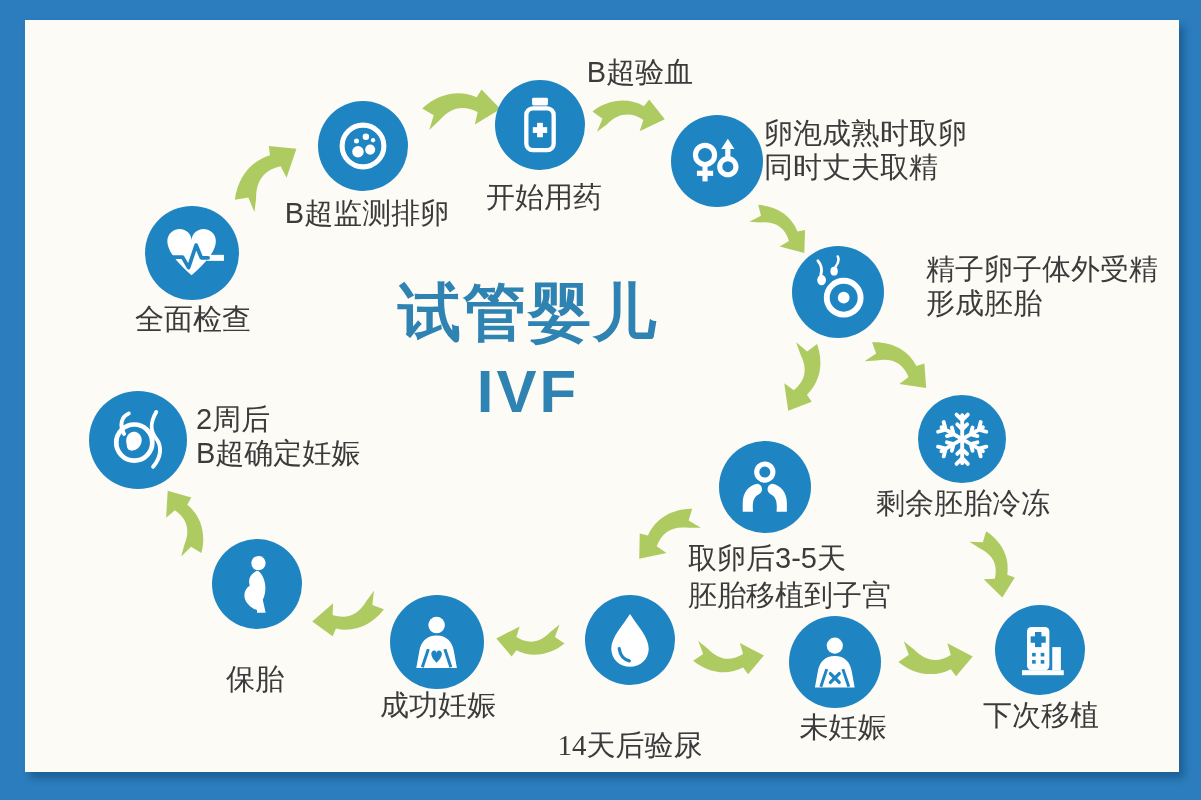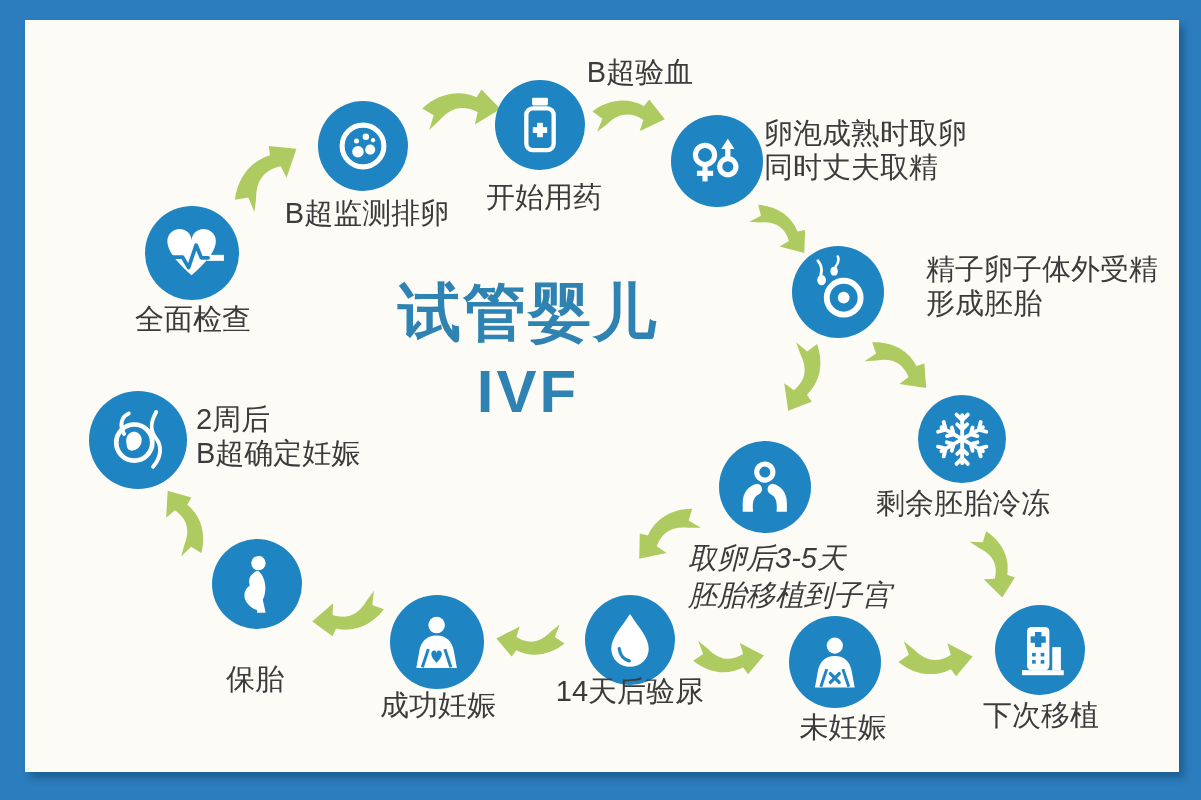--- a/index.html
+++ b/index.html
@@ -168,32 +168,32 @@
 </div>
 <div class="lbl center" style="left:868px;top:486px;width:190px;text-align:center;">剩余胚胎冷冻</div>
 
 <div class="node" style="left:719px;top:441px;width:92px;height:92px;">
   <svg viewBox="0 0 100 100">
     <circle cx="50" cy="30" r="11" fill="none" stroke="#fff" stroke-width="7"></circle>
     <path d="M40,46 C28,48 20,58 20,72 L20,84 L34,84 C33,72 34,64 42,60 C48,57 48,48 40,46 Z" fill="#fff"></path>
     <path d="M60,46 C72,48 80,58 80,72 L80,84 L66,84 C67,72 66,64 58,60 C52,57 52,48 60,46 Z" fill="#fff"></path>
   </svg>
 </div>
-<div class="lbl" style="left:688px;top:540px;line-height:37px;font-style:italic;">
+<div class="lbl" style="left:688px;top:540px;line-height:37px;">
   <div>取卵后3-5天</div>
   <div>胚胎移植到子宫</div>
 </div>
 
 <div class="node" style="left:585px;top:595px;width:90px;height:90px;">
   <svg viewBox="0 0 100 100">
     <path d="M50,14 C60,30 76,46 76,62 C76,77 64,87 50,87 C36,87 24,77 24,62 C24,46 40,30 50,14 Z" fill="#fff"></path>
     <path d="M35,62 Q37,76 49,79" fill="none" stroke="var(--circle)" stroke-width="4.5" stroke-linecap="round"></path>
   </svg>
 </div>
-<div class="lbl center" style="left:535px;top:674px;width:190px;">14天后验尿</div>
+<div class="lbl center" style="left:535px;top:728px;width:190px;font-family:Liberation Serif, serif;">14天后验尿</div>
 
 <div class="node" style="left:390px;top:595px;width:94px;height:94px;">
   <svg viewBox="0 0 100 100">
     <circle cx="50" cy="28" r="11" fill="#fff"></circle>
     <path d="M50,42 C37,42 29,50 27,63 L23,85 L77,85 L73,63 C71,50 63,42 50,42 Z" fill="#fff"></path>
     <line x1="39" y1="60" x2="31" y2="84" stroke="var(--circle)" stroke-width="4"></line>
     <line x1="61" y1="60" x2="69" y2="84" stroke="var(--circle)" stroke-width="4"></line>
     <path d="M50,78 C42,71 41,64 46,62 C49,61 50,64 50,66 C50,64 51,61 54,62 C59,64 58,71 50,78 Z" fill="var(--circle)"></path>
   </svg>
 </div>

